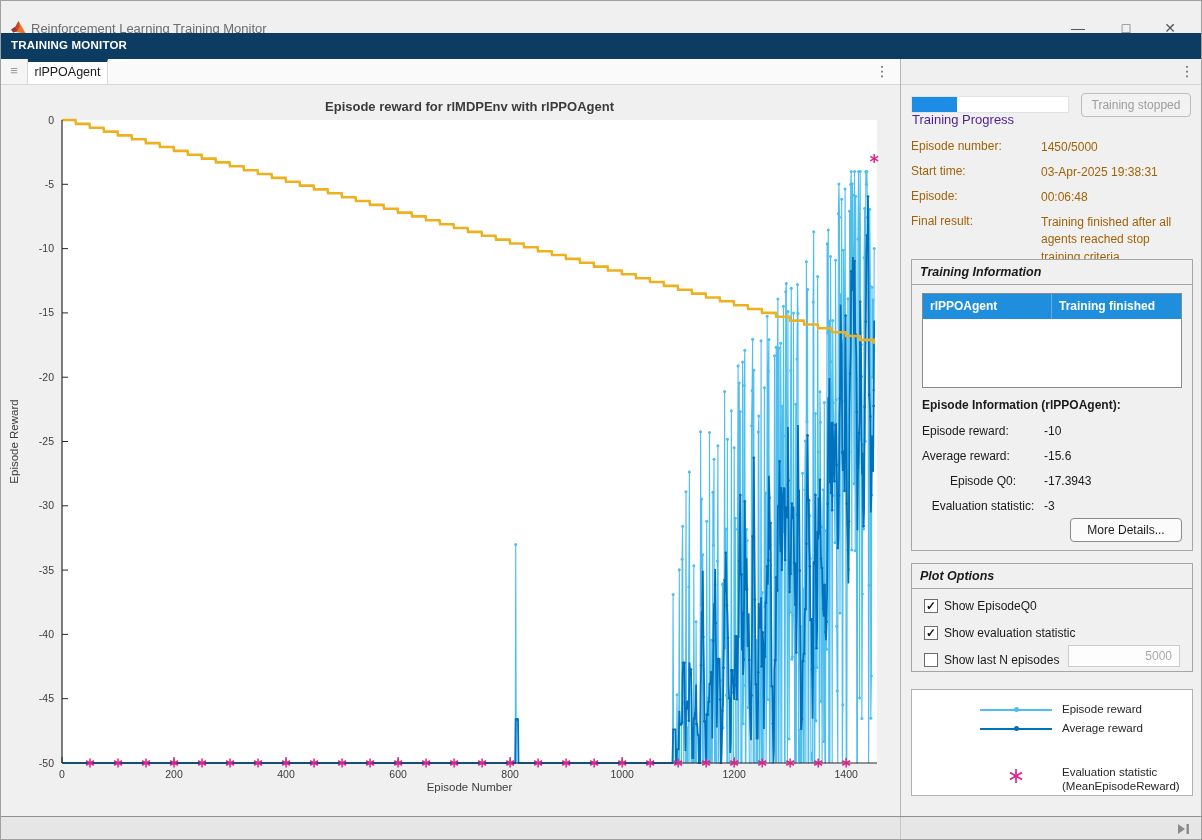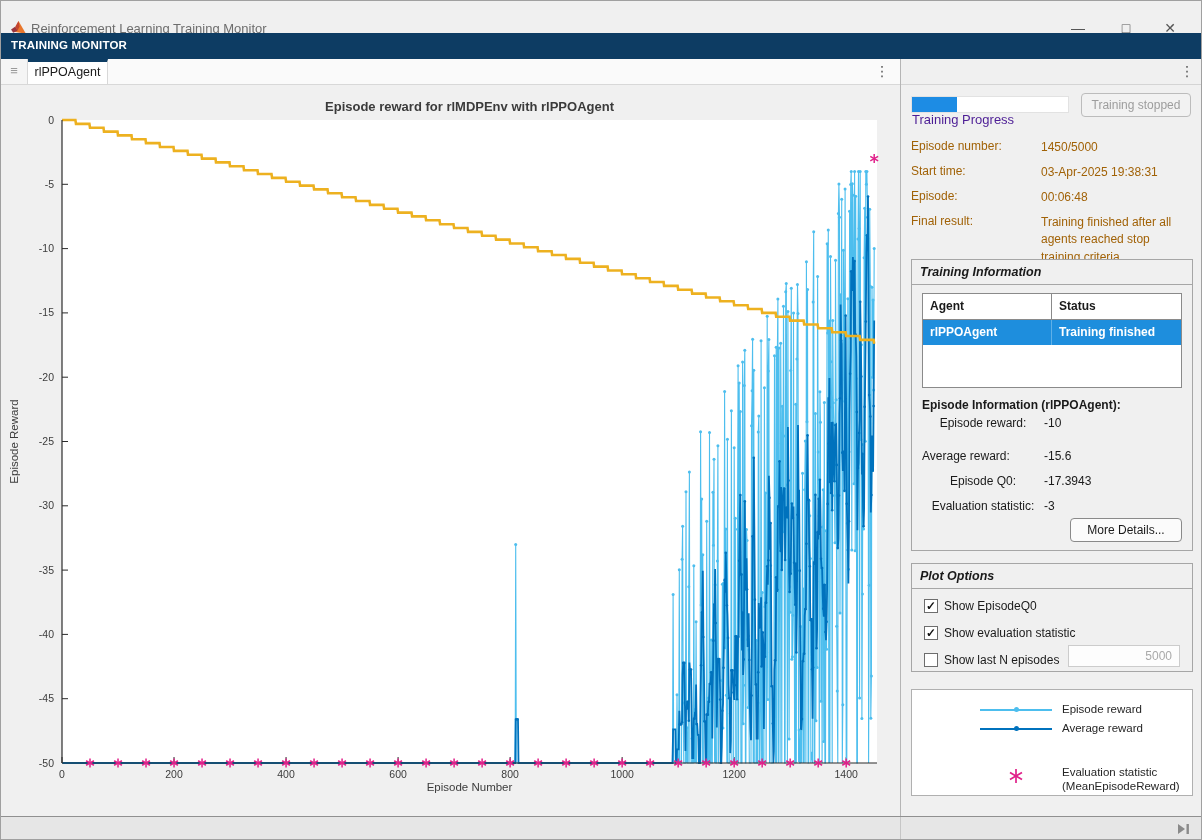--- a/index.html
+++ b/index.html
@@ -691,32 +691,28 @@
         <div class="field-row" style="top: 80px;"><span class="flabel">Episode number:</span><span class="fvalue">1450/5000</span></div>
         <div class="field-row" style="top: 105px;"><span class="flabel">Start time:</span><span class="fvalue">03-Apr-2025 19:38:31</span></div>
         <div class="field-row" style="top: 130px;"><span class="flabel">Episode:</span><span class="fvalue">00:06:48</span></div>
         <div class="field-row" style="top: 155px;"><span class="flabel">Final result:</span><span class="fvalue">Training finished after all agents reached stop training criteria.</span></div>
       </div>
 
     <div class="boxed" id="box-traininfo">
       <span class="box-title">Training Information</span>
       <div class="box-sep"></div>
       <div id="agent-table">
-        <div class="tbl-row hdr">
-          <div class="tbl-cell c1">Agent</div>
-          <div class="tbl-cell c2">Status</div>
-        </div>
         <div class="tbl-row sel">
           <div class="tbl-cell c1">rlPPOAgent</div>
           <div class="tbl-cell c2">Training finished</div>
         </div>
       </div>
       <div id="ep-info-title">Episode Information (rlPPOAgent):</div>
       <div id="stats-container">
-          <div class="stat-row" style="top: 156px; text-align: center;"><span class="flabel">Episode reward:</span><span>-10</span></div>
+          <div class="stat-row" style="top: 164px;"><span class="flabel">Episode reward:</span><span>-10</span></div>
           <div class="stat-row" style="top: 189px;"><span class="flabel">Average reward:</span><span>-15.6</span></div>
           <div class="stat-row" style="top: 214px; text-align: center;"><span class="flabel">Episode Q0:</span><span>-17.3943</span></div>
           <div class="stat-row" style="top: 239px; text-align: center;"><span class="flabel">Evaluation statistic:</span><span>-3</span></div>
         </div>
       <div id="btn-more">More Details...</div>
     </div>
 
     <div class="boxed" id="box-plotopts">
       <span class="box-title">Plot Options</span>
       <div class="box-sep"></div>

